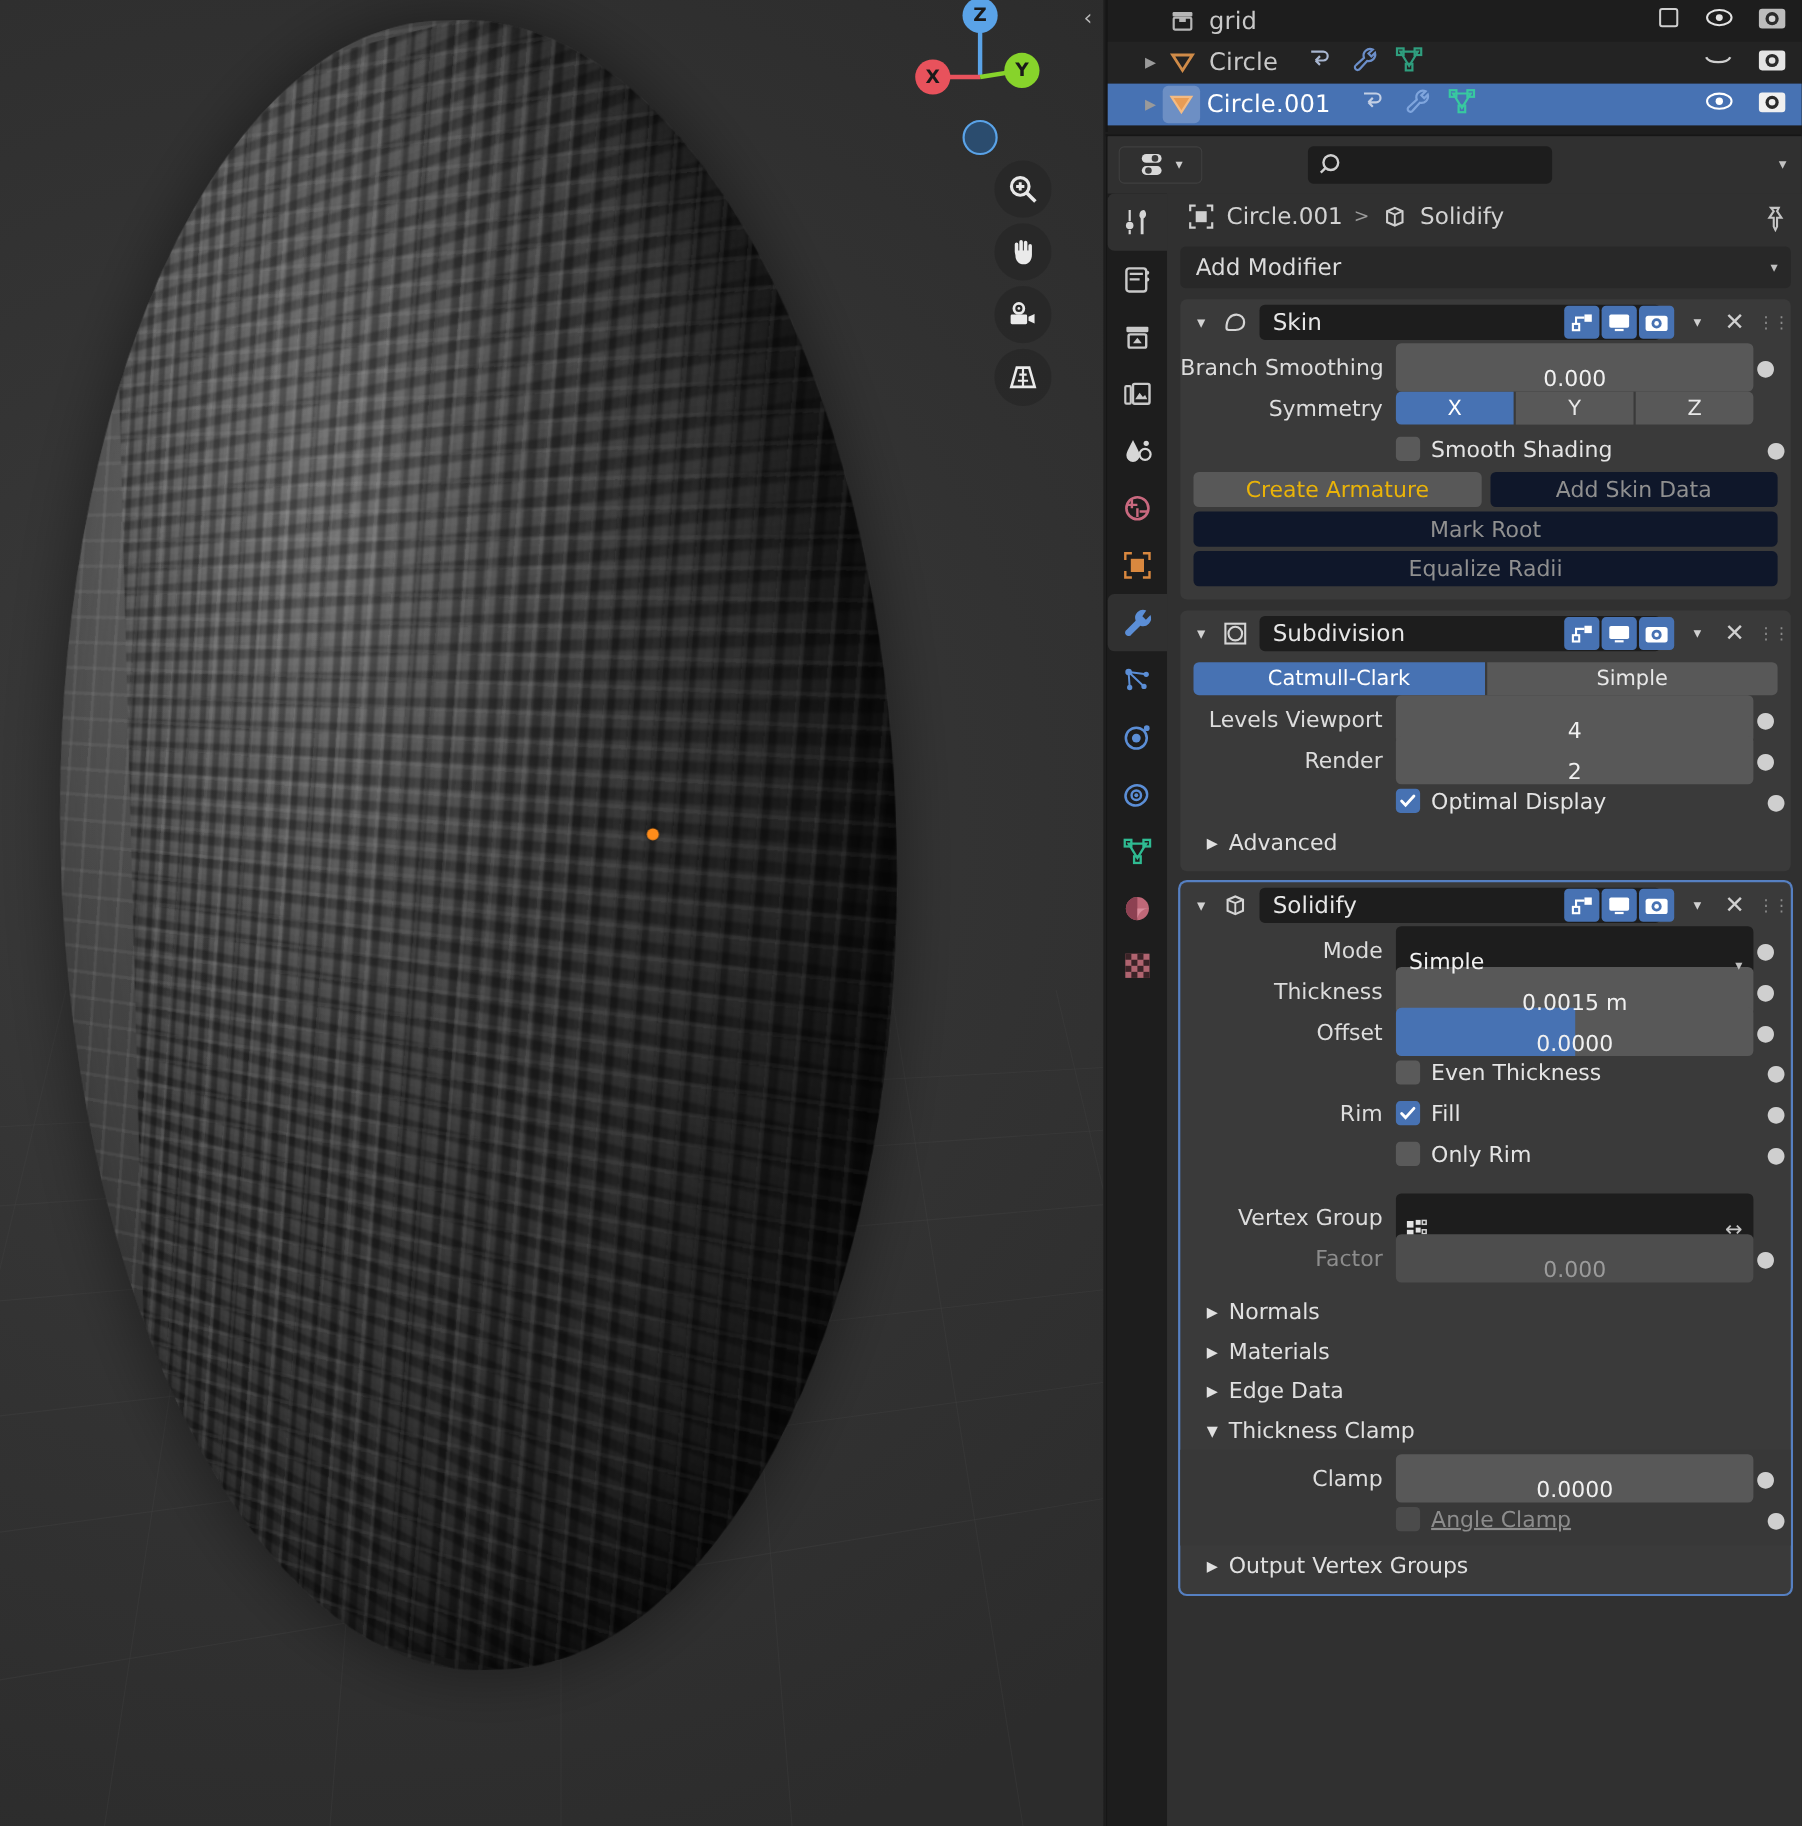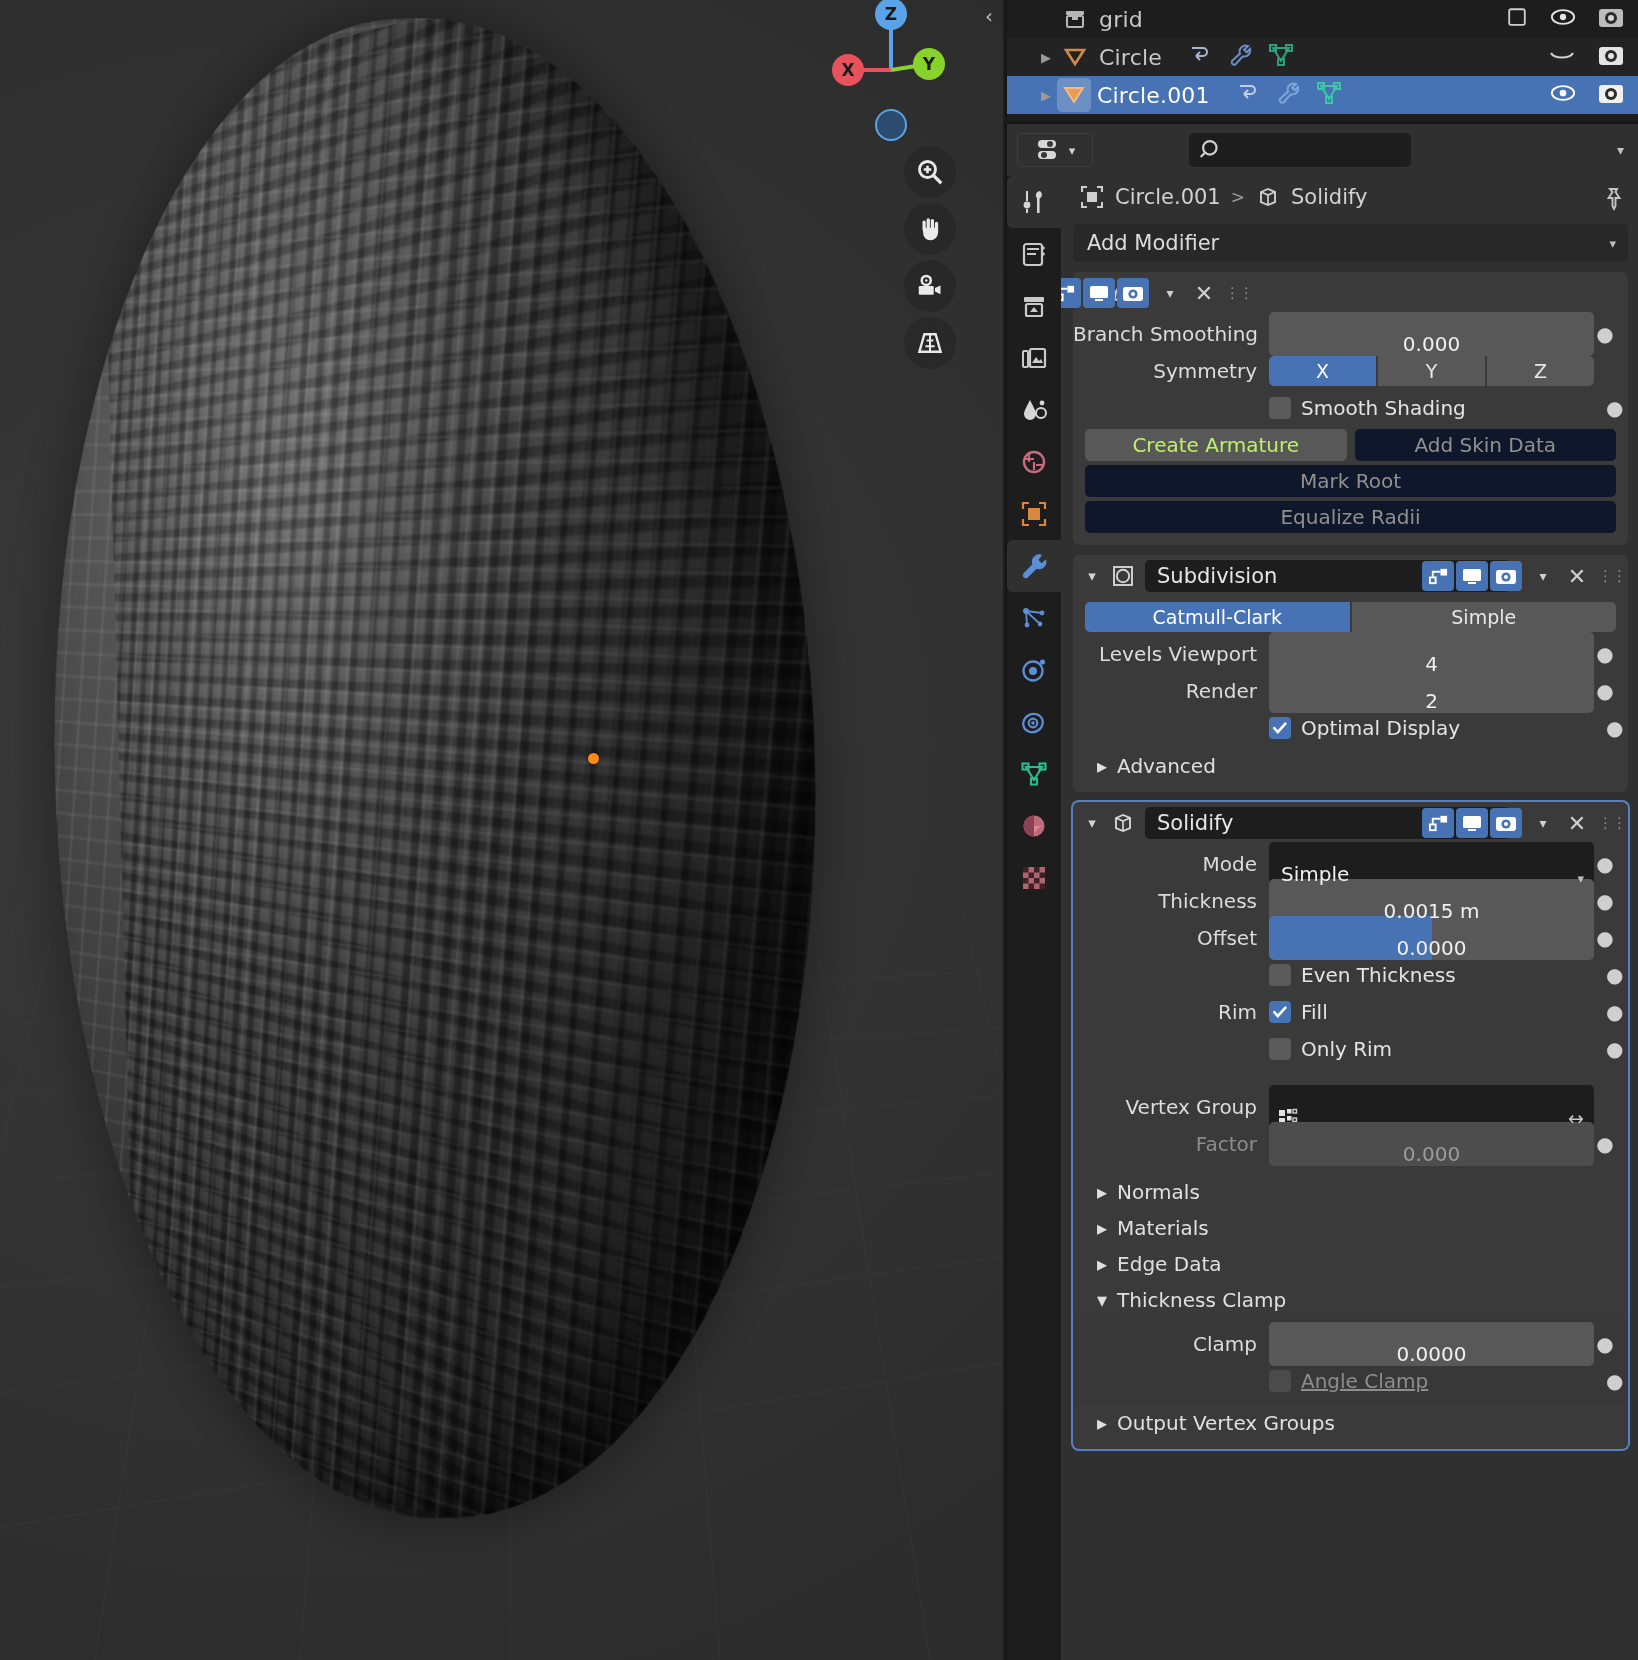--- a/index.html
+++ b/index.html
@@ -223,21 +223,21 @@
   .cbox.on { background: #4772b3; }
   .cbox.dim { background: #4b4b4b; }
   .cb-text { margin-left: 10px; color: #e4e4e4; font-size: 20px; }
   .cb-text.dim { color: #8d8d8d; text-decoration: underline; }
   .cb-dot { margin-left: auto; width: 22px; text-align: center; color: #cfcfcf; font-size: 20px; padding-right: 12px;}
 
   .btn-row { display: flex; gap: 8px; padding: 0 12px; margin: 4px 0; }
   .btn {
     flex: 1; height: 32px; background: #585858; border-radius: 5px;
     display: flex; align-items: center; justify-content: center;
-    color: #bef264; font-size: 20px;
+    color: #eab308; font-size: 20px;
   }
   .btn.dim { background: #0f172a; color: #909090; }
   .sec-row { display: flex; align-items: center; height: 36px; padding-left: 24px; color: #e0e0e0; font-size: 20px; gap: 10px; }
 </style>
 </head>
 <body>
 
 <div id="app">
 
   <div id="viewport">
@@ -595,20 +595,21 @@
       </div>
 
       <div class="mod-panel">
         <div class="mod-head">
           <div class="mod-expand">▾</div>
           <div class="mod-type-icon">
             <svg width="26" height="26" viewBox="0 0 26 26">
                 <path d="M5 18c0-8 4-12 9-12 4 0 7 3 7 7 0 5-4 7-8 7H7a2 2 0 01-2-2z" fill="none" stroke="#d5d5d5" stroke-width="2"></path>
               </svg>
           </div>
+          <div class="mod-name">Skin</div>
           <div class="mod-toggles">
             <div class="mod-tg">
               <svg width="21" height="21" viewBox="0 0 22 22">
                   <rect x="2" y="12" width="6" height="6" fill="none" stroke="#fff" stroke-width="2"></rect>
                   <rect x="13" y="3" width="7" height="7" fill="#fff"></rect>
                   <path d="M5 12V6h8" fill="none" stroke="#fff" stroke-width="2"></path>
                 </svg>
             </div>
             <div class="mod-tg">
               <svg width="22" height="22" viewBox="0 0 22 22">

